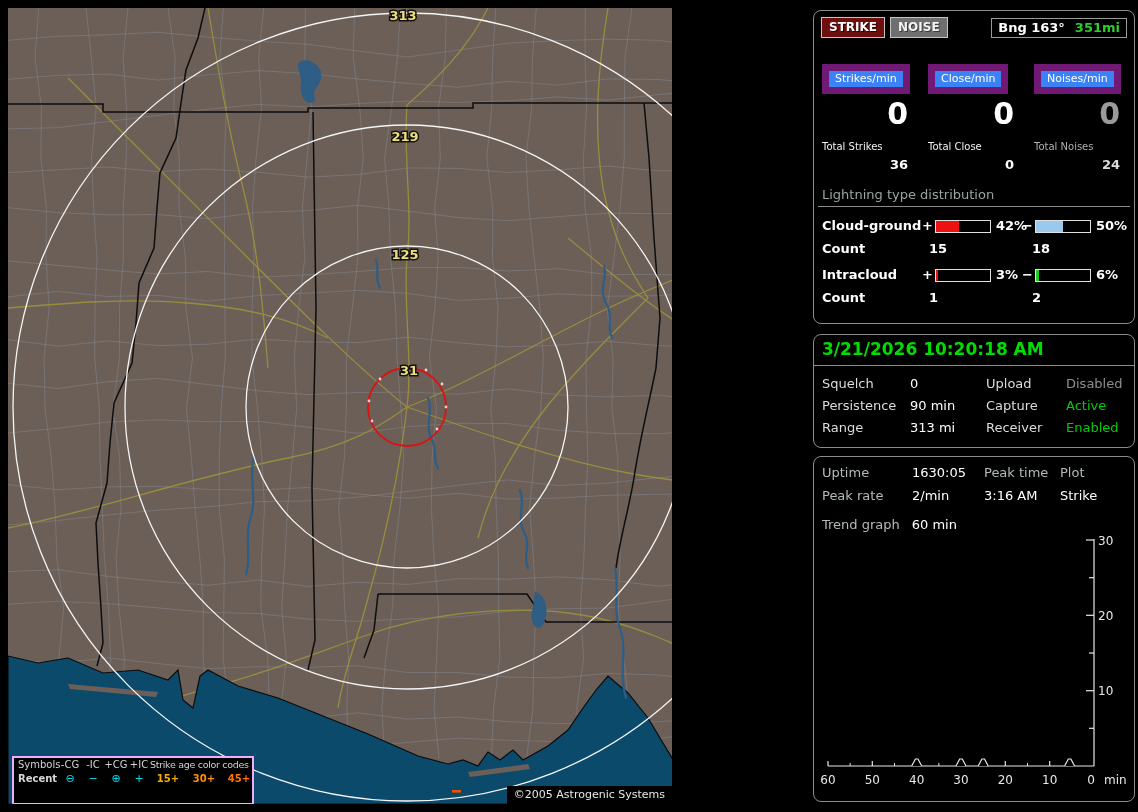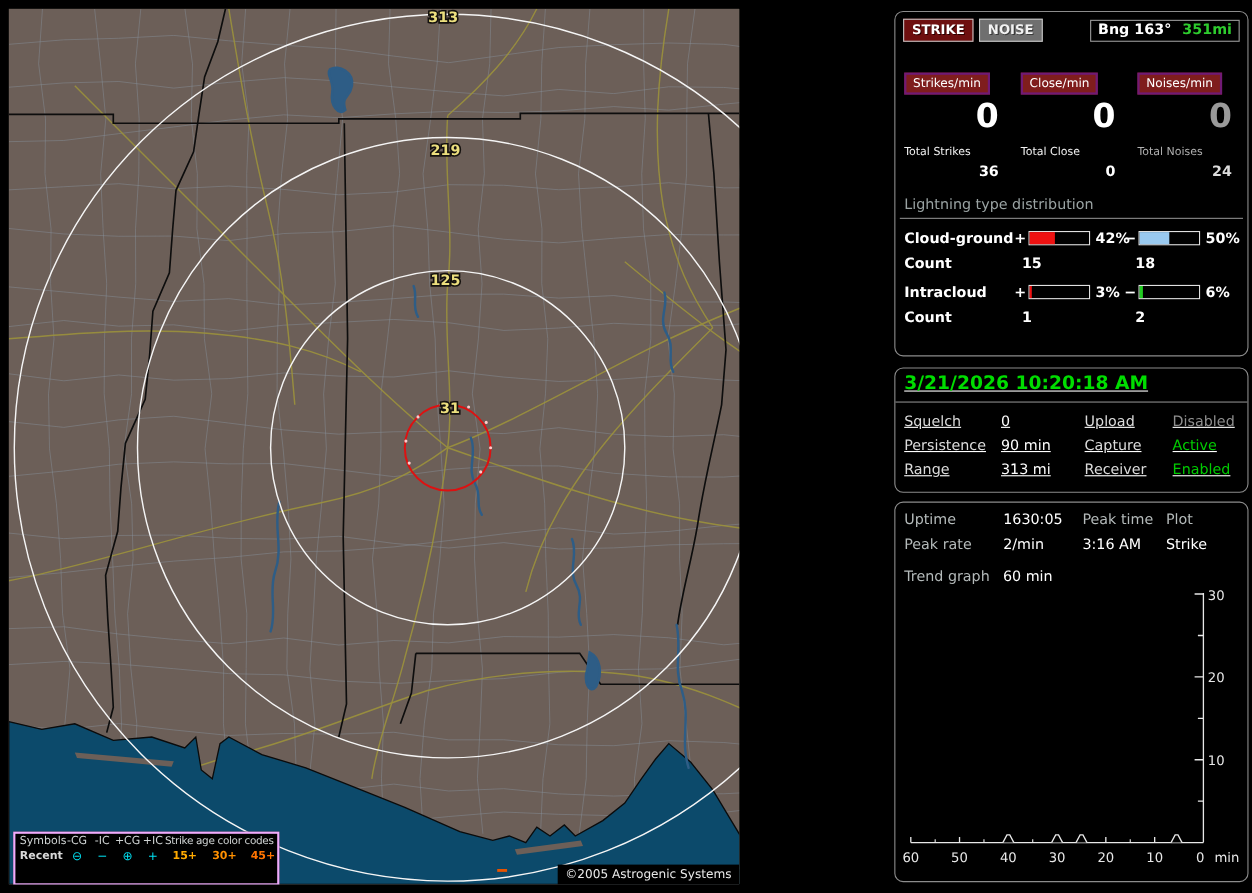--- a/index.html
+++ b/index.html
@@ -24,47 +24,47 @@
   .lg-age{text-align:center;font-weight:bold;font-size:10px;}
   .lg-name{color:#d8d8d8;font-weight:bold;}
 
   #map-copyright{position:absolute;right:0;bottom:0;background:#000;color:#e8e8e8;
                  font-size:11px;padding:2px 7px 3px;}
 
   
   .panel{position:absolute;left:813px;width:322px;background:#000;border:1px solid #8c8c8c;
          border-radius:8px;box-sizing:border-box;color:#fff;}
   #panel-stats{top:10px;height:314px;}
-  #panel-status{top:334px;height:114px;text-decoration:underline;}
+  #panel-status{top:334px;height:114px;}
   #panel-session{top:456px;height:346px;}
 
   
   .row-top{display:flex;align-items:center;margin:6px 7px 0 7px;}
   .btn{font-weight:bold;font-size:12px;padding:2px 7px 3px;border:1px solid #c4c4c4;cursor:default;}
   .btn-strike{background:#6e0f0f;color:#fff;text-shadow:1px 1px 0 #2a0000;}
   .btn-noise{background:#6f6f6f;color:#f2f2f2;text-shadow:1px 1px 0 #3a3a3a;margin-left:5px;}
   .bng{margin-left:auto;background:#000;border:1px solid #9a9a9a;font-weight:bold;font-size:13px;
        padding:1px 6px 2px;white-space:nowrap;}
   .bng .b1{color:#fff;margin-right:10px;}
   .bng .b2{color:#2ecc2e;}
 
   .counters{display:flex;justify-content:space-between;margin:26px 14px 0 8px;}
   .counter-col{width:86px;}
-  .rate-btn{display:inline-block;background:#7f1d1d;color:#fff;font-size:11px;padding:1px 6px 2px;
-            border:2px solid #701a75;text-align:right;}
+  .rate-btn{display:inline-block;background:#3b82f6;color:#fff;font-size:11px;padding:1px 6px 2px;
+            border:7px solid #701a75;text-align:right;}
   .big-num{font-size:30px;font-weight:bold;text-align:right;line-height:1;margin-top:5px;color:#fff;}
   .total-label{font-size:10px;margin-top:12px;text-align:left;color:#f2f2f2;white-space:nowrap;}
   .total-val{font-size:13px;margin-top:5px;text-align:right;color:#fff;font-weight:bold;}
   .dim-strong{color:#9a9a9a !important;}
   .dim-mid{color:#b0b0b0 !important;}
   .dim-soft{color:#dcdcdc !important;}
 
   .distribution{margin:15px 4px 0 4px;}
   .dist-header{color:#9aa3a3;font-size:13px;padding:0 0 4px 4px;border-bottom:1px solid #8a8a8a;}
-  .dist-row{display:flex;align-items:flex-start;font-size:13px;font-weight:bold;color:#fff;
+  .dist-row{display:flex;align-items:flex-end;font-size:13px;font-weight:bold;color:#fff;
             margin-top:11px;padding-left:4px;}
   .dist-label{width:100px;}
   .sign{width:13px;}
   .bar{width:54px;height:11px;border:1px solid #e0e0e0;background:#000;position:relative;margin-right:5px;}
   .bar-fill{position:absolute;left:0;top:0;bottom:0;}
   .pct{width:26px;}
   .pct2{width:26px;}
   .count-row{display:flex;font-size:13px;font-weight:bold;color:#fff;margin-top:8px;padding-left:4px;}
   .count-label{width:107px;}
   .cnt1{width:103px;}

